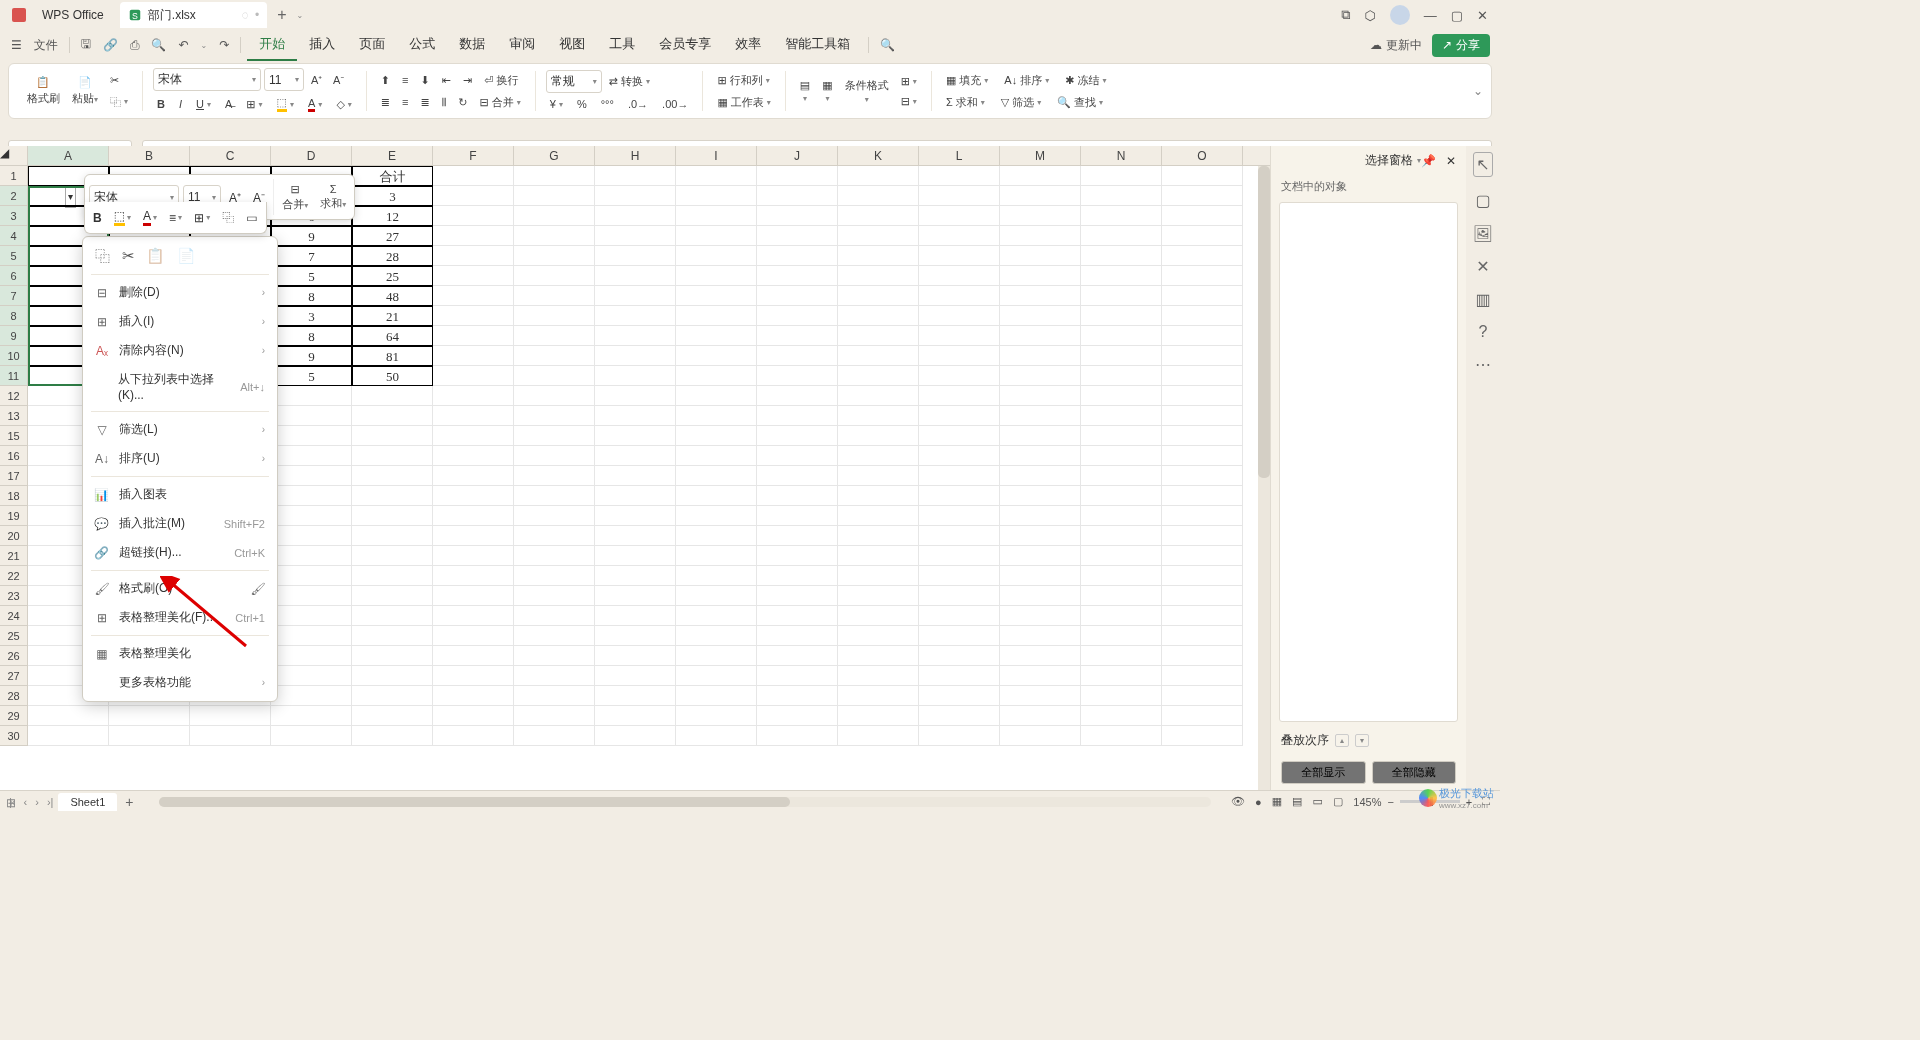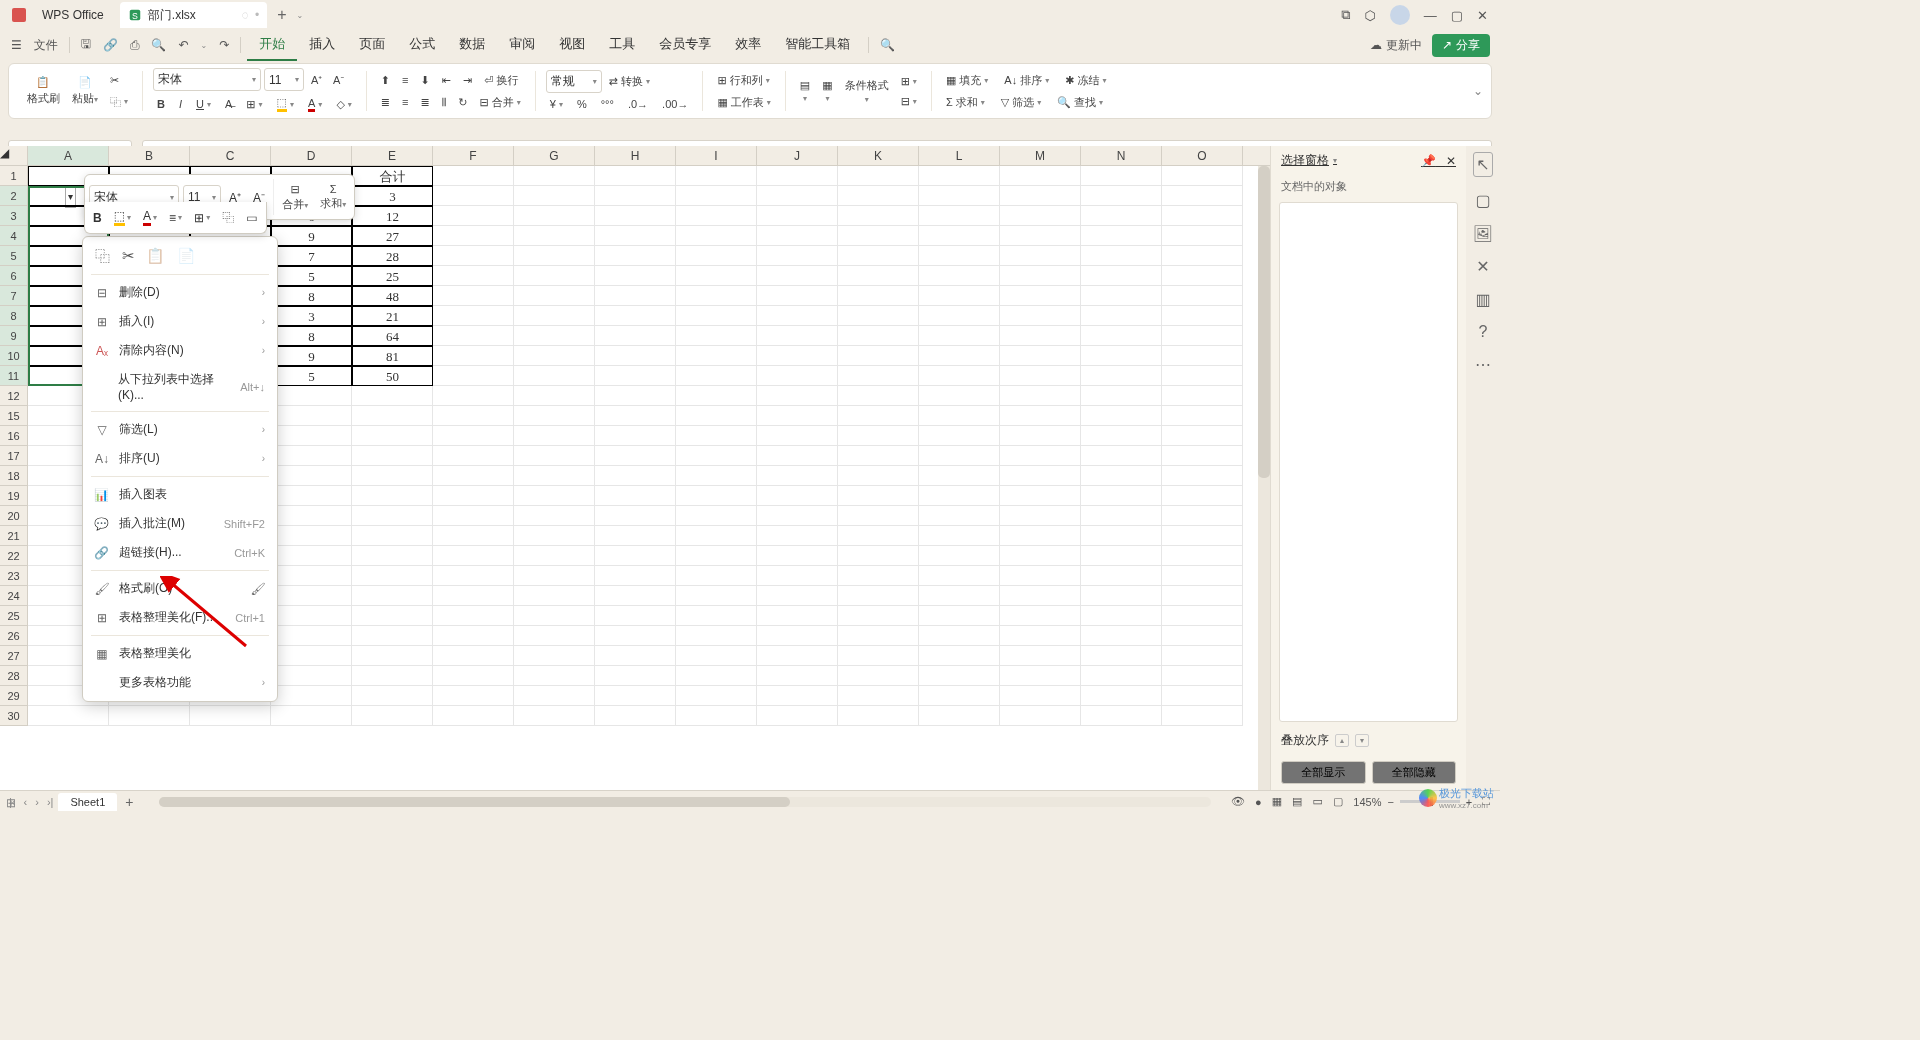--- a/index.html
+++ b/index.html
@@ -81,21 +81,21 @@
 .cm-shortcut { color: #999; font-size: 11px; }
 .cm-arrow { color: #999; font-size: 10px; }
 .cm-divider { height: 1px; background: #ebe6dc; margin: 3px 8px; }
 .cm-icon-row { display: flex; gap: 12px; padding: 6px 12px; }
 .cm-icon-row span { cursor: pointer; color: #555; font-size: 15px; }
 
 
 .arrow-anno { position: absolute; z-index: 200; pointer-events: none; }
 
 
-.panel-header { display: flex; align-items: center; justify-content: space-between; padding: 6px 10px; font-size: 12px; text-decoration: underline; }
+.panel-header { display: flex; align-items: center; justify-content: flex-end; padding: 6px 10px; font-size: 12px; }
 .panel-header .phl { display: flex; align-items: center; gap: 4px; font-weight: 500; }
 .panel-sub { padding: 4px 10px; font-size: 11px; color: #666; }
 .panel-body { flex: 1; background: #fff; margin: 4px 8px; border: 1px solid #e0dbd1; border-radius: 3px; }
 .panel-footer { padding: 6px 10px; display: flex; align-items: center; gap: 6px; font-size: 12px; }
 .panel-btns { display: flex; gap: 6px; padding: 6px 10px; }
 .panel-btns button { flex: 1; border: 1px solid #d0ccc2; background: #737373; padding: 3px; border-radius: 3px; font-size: 11px; cursor: pointer; }
 
 
 .statusbar { position: absolute; bottom: 0; left: 0; right: 0; height: 22px; background: #f2ede4; display: flex; align-items: center; font-size: 11px; border-top: 1px solid #d8d3c9; }
 .sheet-tabs { display: flex; align-items: center; gap: 2px; padding-left: 6px; }
@@ -556,20 +556,38 @@
           <div class="cell"></div>
           <div class="cell"></div>
           <div class="cell"></div>
           <div class="cell"></div>
           <div class="cell"></div>
           <div class="cell"></div>
           <div class="cell"></div>
           <div class="cell"></div>
         </div>
         <div class="row">
+          <div class="row-h">13</div>
+          <div class="cell"></div>
+          <div class="cell"></div>
+          <div class="cell"></div>
+          <div class="cell"></div>
+          <div class="cell"></div>
+          <div class="cell"></div>
+          <div class="cell"></div>
+          <div class="cell"></div>
+          <div class="cell"></div>
+          <div class="cell"></div>
+          <div class="cell"></div>
+          <div class="cell"></div>
+          <div class="cell"></div>
+          <div class="cell"></div>
+          <div class="cell"></div>
+        </div>
+        <div class="row">
           <div class="row-h">15</div>
           <div class="cell"></div>
           <div class="cell"></div>
           <div class="cell"></div>
           <div class="cell"></div>
           <div class="cell"></div>
           <div class="cell"></div>
           <div class="cell"></div>
           <div class="cell"></div>
           <div class="cell"></div>

